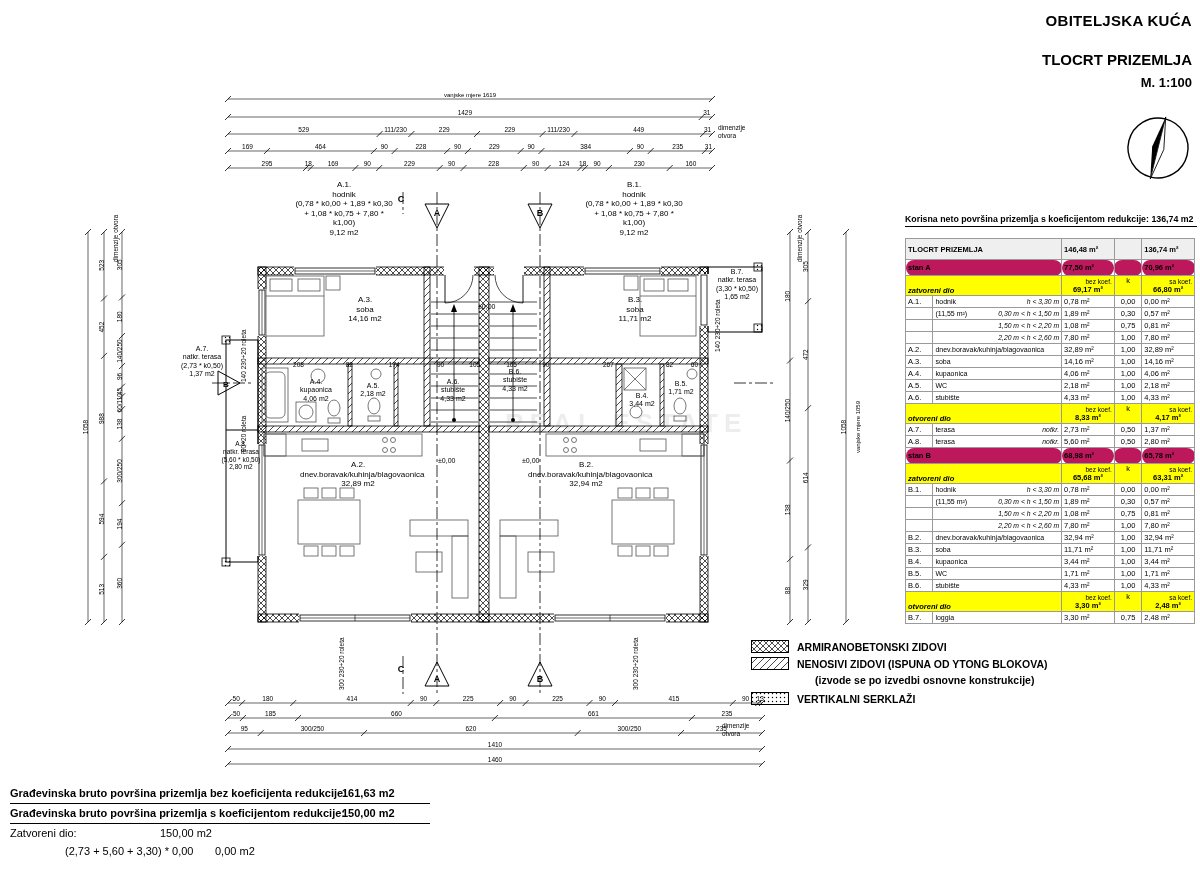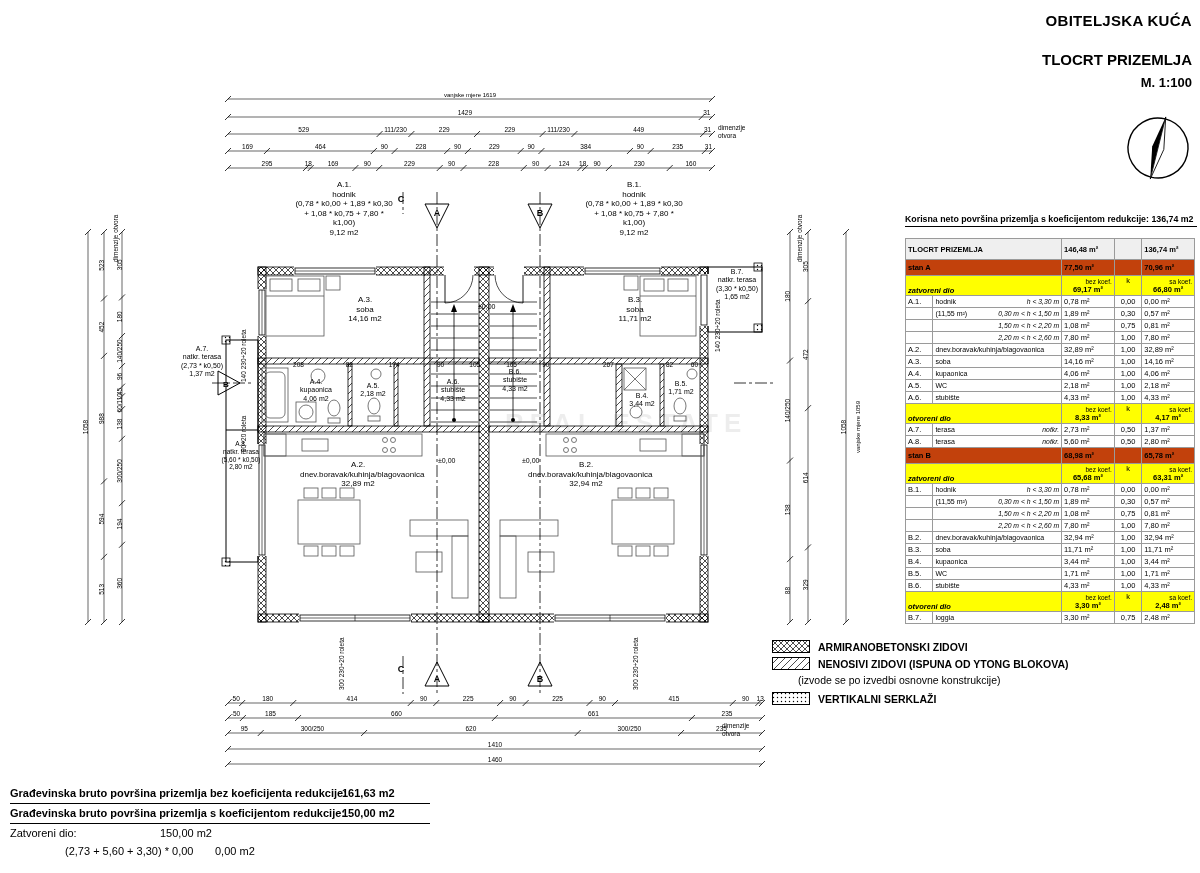--- a/index.html
+++ b/index.html
@@ -21,39 +21,39 @@
   .vrot{position:absolute;font-size:6.5px;white-space:nowrap;transform:rotate(-90deg);transform-origin:0 0;}
   .dimnote{position:absolute;font-size:6.5px;line-height:1.2;width:44px;}
   
   #hdrnote{position:absolute;left:905px;top:214px;width:292px;font-size:8.8px;font-weight:bold;
            border-bottom:1px solid #000;padding-bottom:2px;white-space:nowrap;}
   #tablewrap{position:absolute;left:905px;top:238px;}
   table.art{border-collapse:collapse;width:290px;table-layout:fixed;border:1.2px solid #000;background:#fff;}
   table.art td{border:0.6px solid #9a9a9a;font-size:7.5px;padding:0 2px;height:11px;overflow:hidden;white-space:nowrap;}
   tr.ttl td{height:20px;background:#efefef;}
   td.tname{font-weight:bold;font-size:11px;}
-  tr.stan td{background:#c2410c;height:15px;}
+  tr.stan td{background:#be185d;height:15px;border-radius:8px;}
   td.sname{font-weight:bold;font-size:9.5px;}
   tr.band td{background:#ffff00;height:19px;}
   td.blab{font-weight:bold;font-style:italic;font-size:8px;vertical-align:bottom;}
   .bh{font-size:6.5px;text-align:right;}
   .bv{font-weight:bold;text-align:center;}
   td.ktop{vertical-align:top;font-size:6.5px;}
   .kc{text-align:center;}
   .num{text-align:left;}
   .b{font-weight:bold;}
   td.idc{font-size:7px;}
   .nmwrap{display:flex;justify-content:space-between;}
   .nm{font-size:7px;}
   .sub{font-style:italic;font-size:6.8px;}
   
-  #legend{position:absolute;left:772px;top:640px;width:428px;}
+  #legend{position:absolute;left:751px;top:640px;width:428px;}
   .legrow{display:flex;align-items:center;gap:8px;margin-bottom:4px;}
   .leglabel{font-size:10.5px;font-weight:bold;}
-  .legsub{margin-left:26px;font-size:10.5px;font-weight:normal;margin-bottom:6px;}
+  .legsub{margin-left:64px;font-size:10.5px;font-weight:bold;margin-bottom:6px;}
   
   #summary{position:absolute;left:10px;top:784px;width:420px;}
   .sumrow{position:relative;font-size:11px;height:18px;line-height:18px;}
   .sumrow.bold{font-weight:bold;border-bottom:1px solid #000;height:19px;line-height:19px;}
   .sumrow .val{position:absolute;}
   .sumrow.bold .val{left:332px;font-weight:bold;}
   .v3{left:150px;} .v5{left:205px;}
   .ind{padding-left:55px;}
   
   #wm{position:absolute;left:505px;top:408px;font-size:26px;letter-spacing:6px;color:rgba(0,0,0,0.07);font-weight:bold;}

